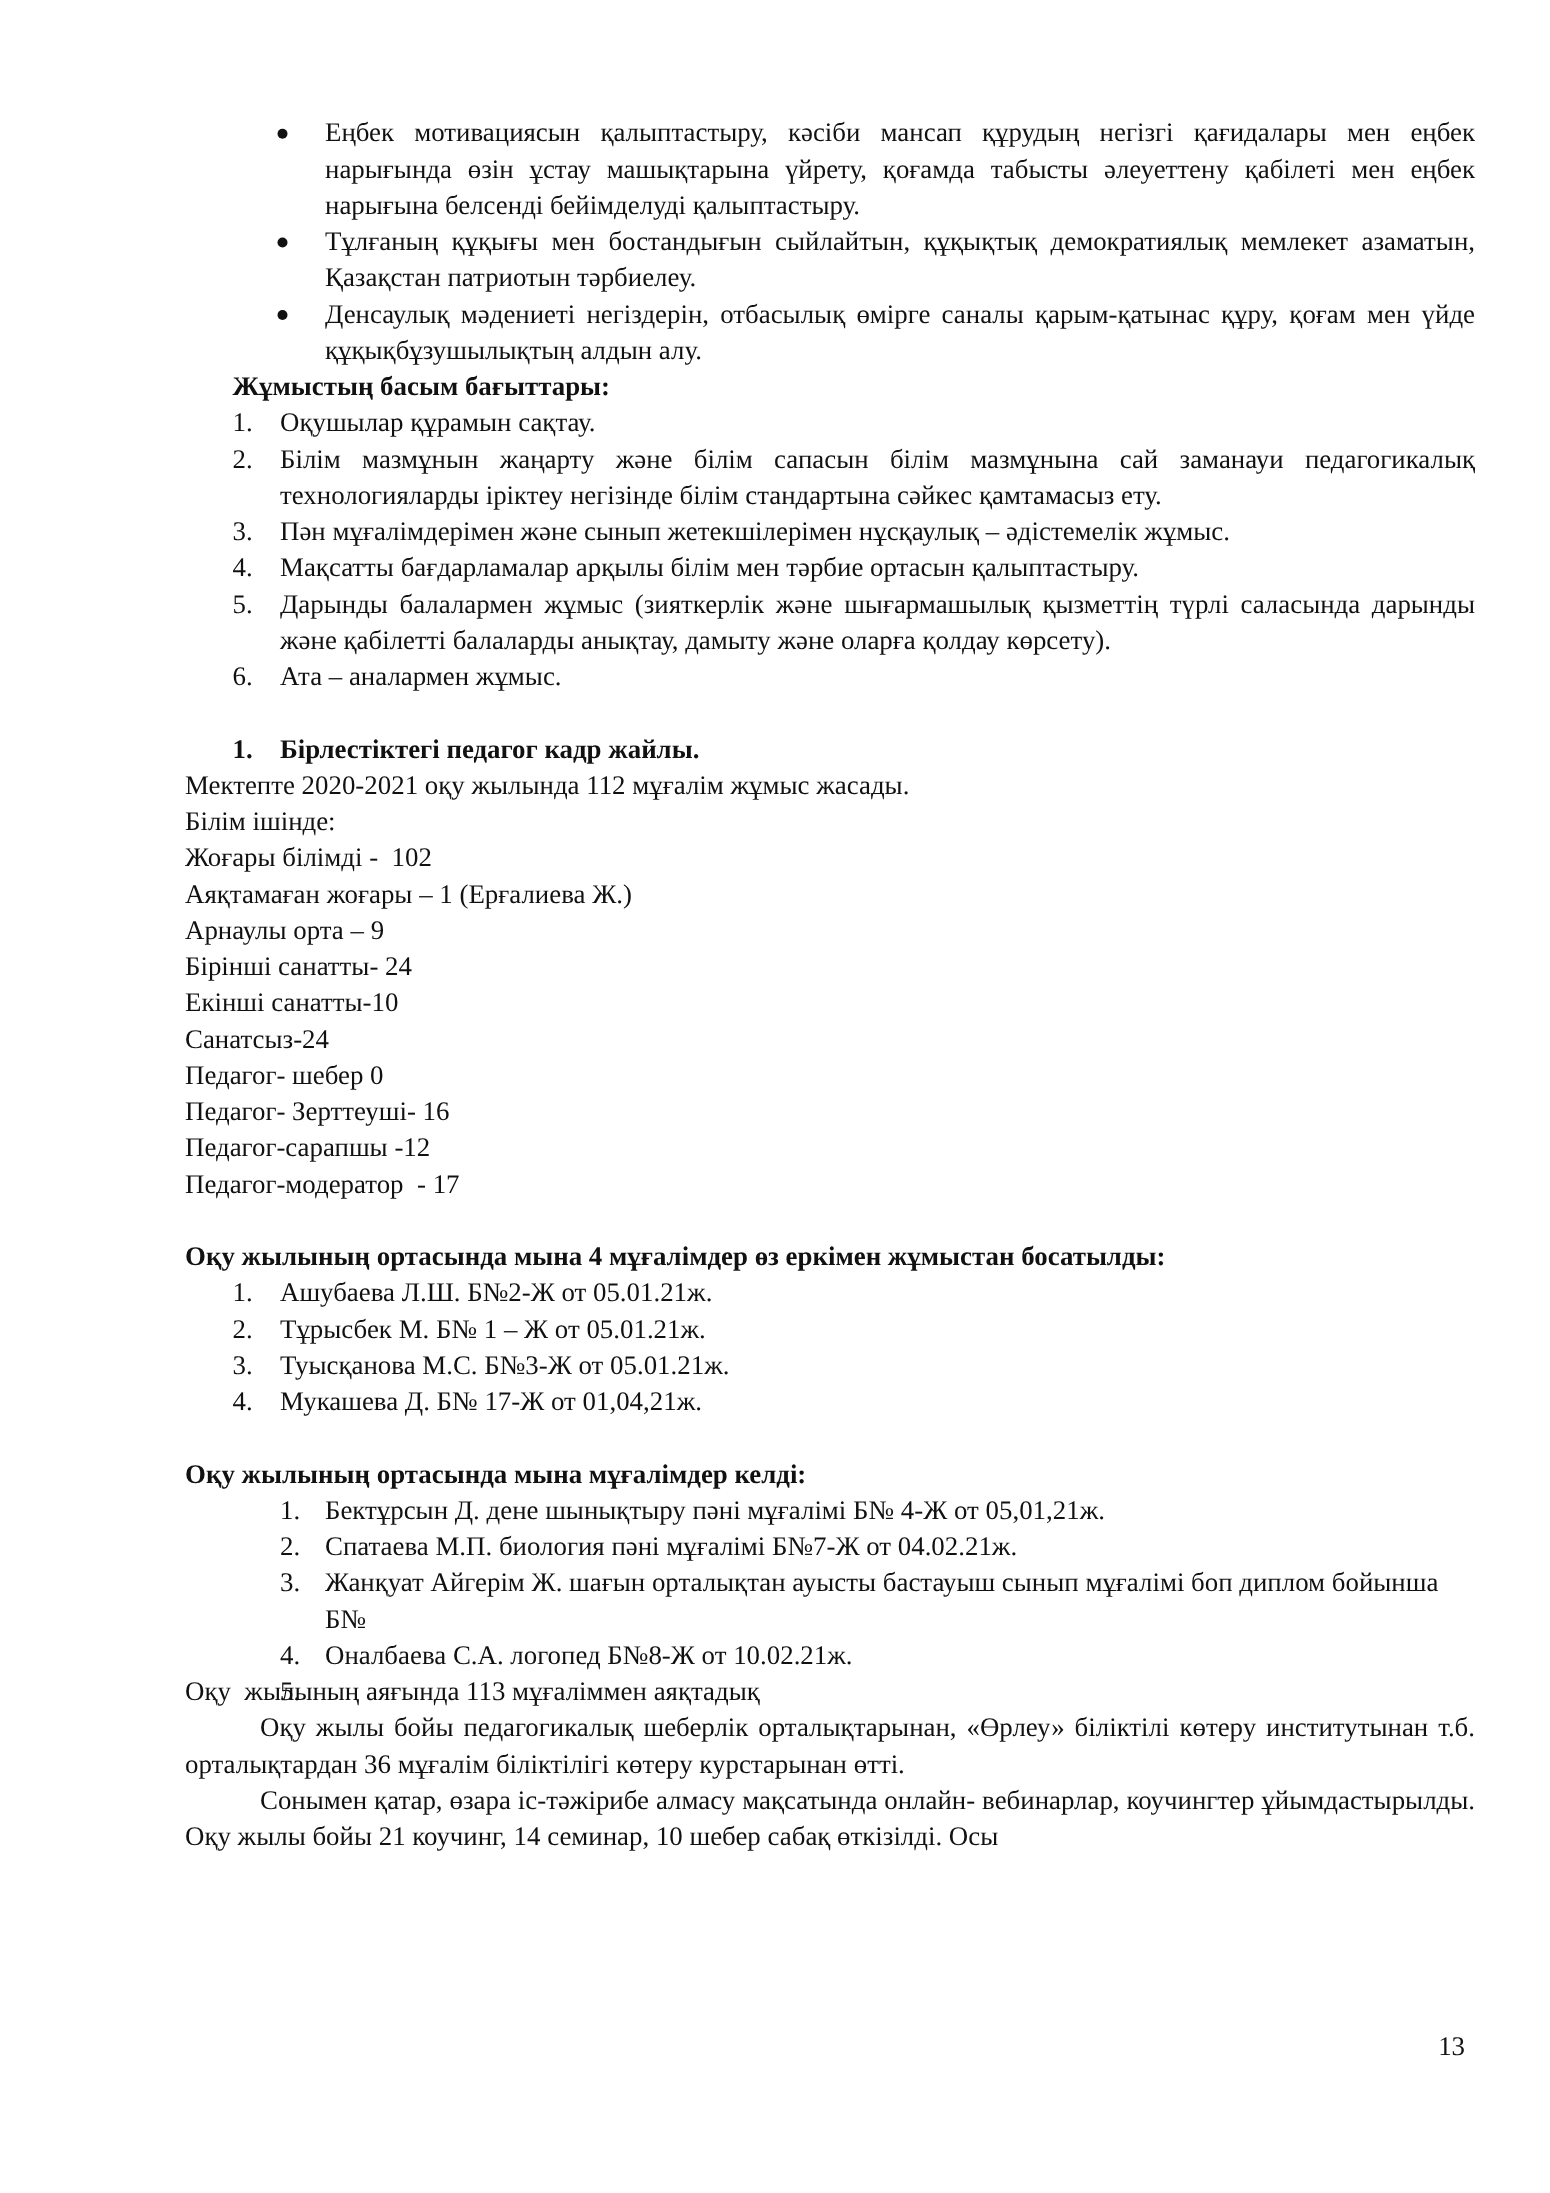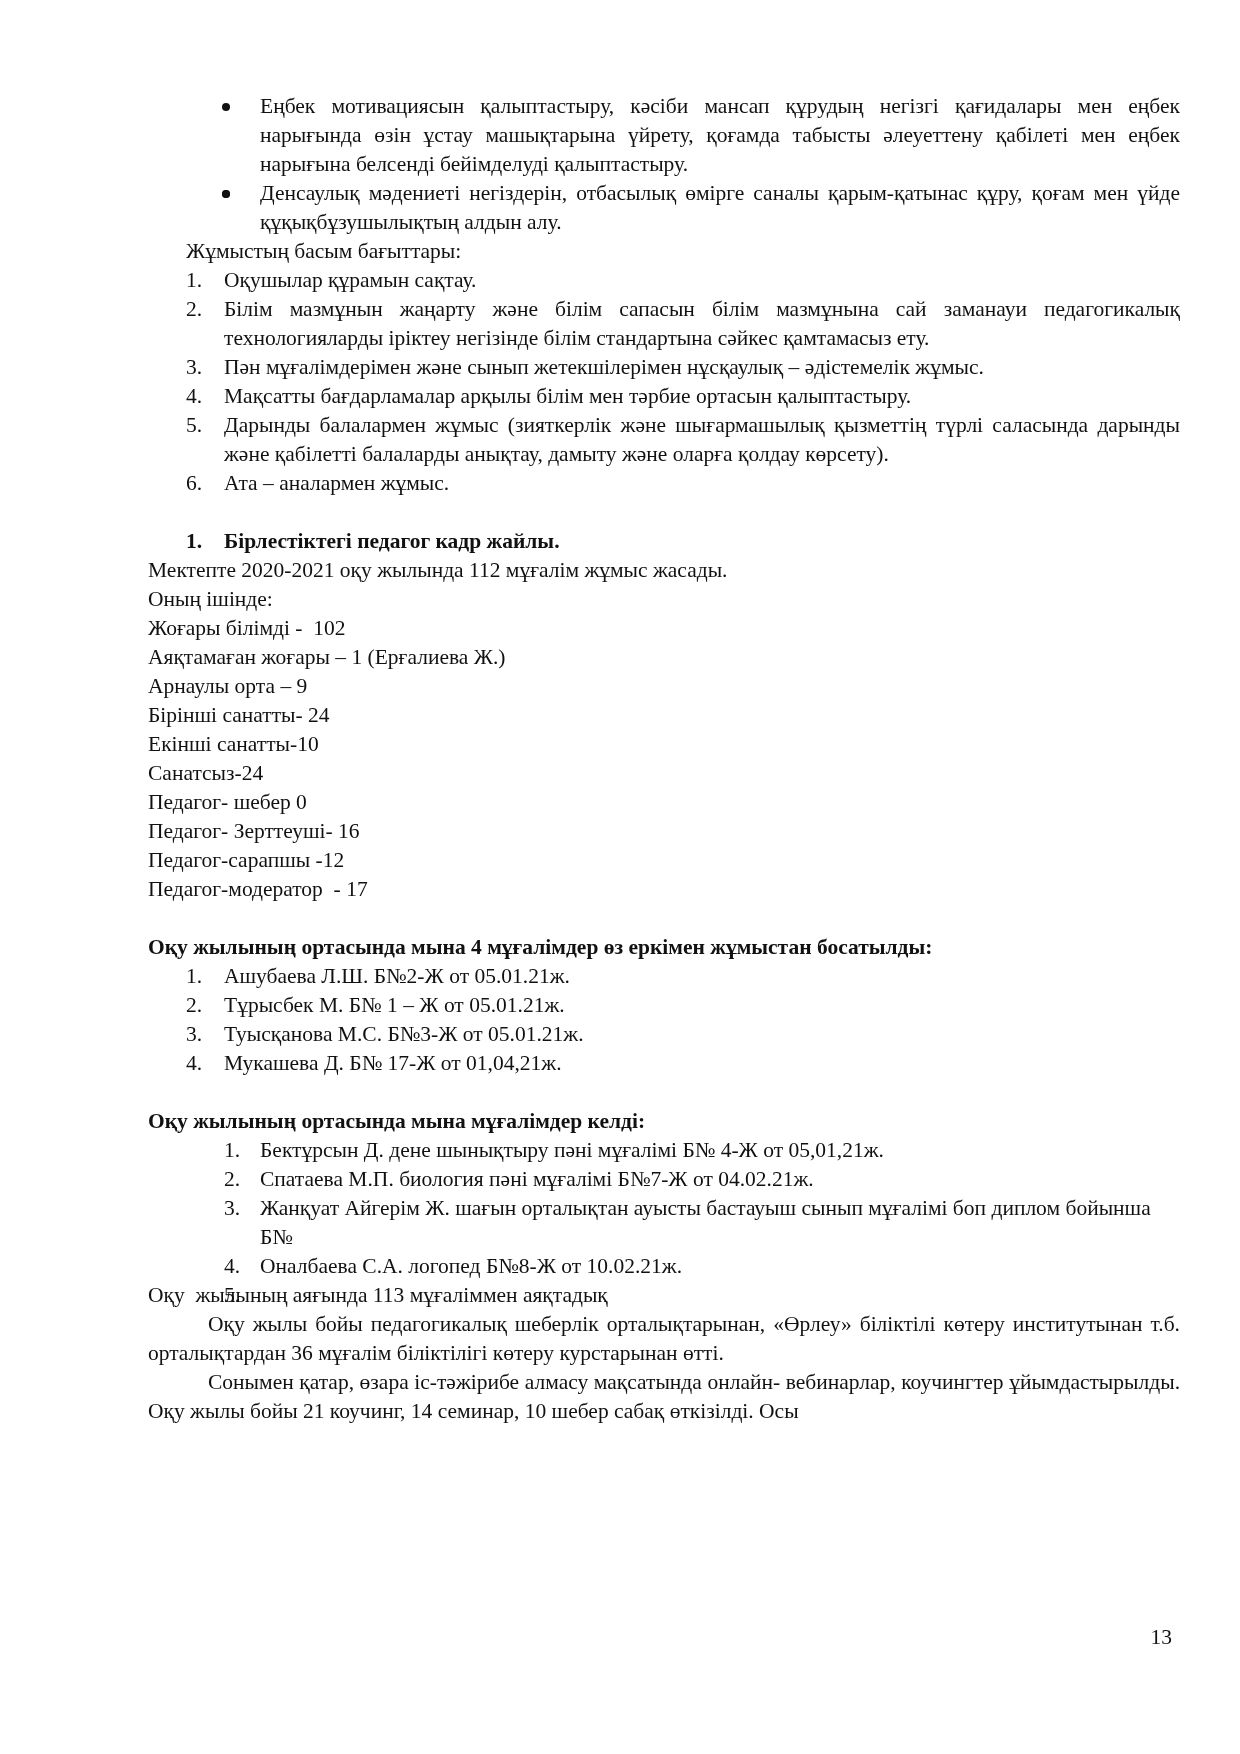--- a/index.html
+++ b/index.html
@@ -5,21 +5,21 @@
   html, body { margin: 0; padding: 0; background: #ffffff; }
   body { width: 1240px; height: 1754px; position: relative; overflow: hidden; }
   .page {
     position: absolute; left: 0; top: 0; width: 1240px; height: 1754px; background: #fff;
     font-family: "Liberation Serif", "DejaVu Serif", serif; font-size: 21.5px; line-height: 29px; color: #111;
   }
   .content { position: absolute; left: 148px; top: 92px; width: 1032px; }
   .bullets { margin: 0; padding: 0; list-style: none; }
   .bullets li { position: relative; padding-left: 112px; text-align: justify; }
   .bullets li .dot { position: absolute; left: 74px; top: 11px; width: 8px; height: 8px; border-radius: 50%; background: #111; }
-  .prio-head { font-weight: normal; margin-left: 38px; }
+  .prio-head { font-weight: bold; margin-left: 38px; }
   .olist { margin: 0; padding: 0; list-style: none; }
   .olist li { position: relative; padding-left: 76px; text-align: justify; }
   .olist li .num { position: absolute; left: 38px; top: 0; }
   .gap { height: 29px; }
   .sec-head { font-weight: bold; position: relative; padding-left: 76px; }
   .sec-head .num { position: absolute; left: 38px; }
   .plain-line { white-space: pre; }
   .bold-line { font-weight: bold; }
   .olist.deep li { padding-left: 112px; }
   .olist.deep li .num { left: 76px; }
@@ -30,40 +30,40 @@
   .page-num { position: absolute; right: 68px; top: 1623px; }
 </style>
 </head>
 <body>
 
 <div class="page">
   <div class="content">
 
     <ul class="bullets">
       <li><span class="dot"></span><span>Еңбек мотивациясын қалыптастыру, кәсіби мансап құрудың негізгі қағидалары мен еңбек нарығында өзін ұстау машықтарына үйрету,  қоғамда табысты әлеуеттену қабілеті мен еңбек нарығына белсенді бейімделуді қалыптастыру.</span></li>
-      <li><span class="dot"></span></li>
+      <li><span class="dot"></span><span>Тұлғаның құқығы мен бостандығын сыйлайтын, құқықтық демократиялық мемлекет азаматын, Қазақстан патриотын тәрбиелеу.</span></li>
       <li><span class="dot"></span><span>Денсаулық мәдениеті негіздерін, отбасылық өмірге саналы қарым-қатынас  құру, қоғам мен үйде құқықбұзушылықтың алдын алу.</span></li>
     </ul>
 
     <div class="prio-head">Жұмыстың басым бағыттары:</div>
     <ul class="olist">
       <li><span class="num">1.</span><span>Оқушылар құрамын сақтау.</span></li>
       <li><span class="num">2.</span><span>Білім мазмұнын жаңарту және білім сапасын білім мазмұнына сай заманауи педагогикалық технологияларды іріктеу негізінде  білім стандартына сәйкес қамтамасыз ету.</span></li>
       <li><span class="num">3.</span><span>Пән мұғалімдерімен және сынып жетекшілерімен нұсқаулық – әдістемелік жұмыс.</span></li>
       <li><span class="num">4.</span><span>Мақсатты бағдарламалар арқылы білім мен тәрбие ортасын қалыптастыру.</span></li>
       <li><span class="num">5.</span><span>Дарынды балалармен жұмыс (зияткерлік және шығармашылық қызметтің түрлі саласында дарынды және қабілетті балаларды анықтау, дамыту және оларға қолдау көрсету).</span></li>
       <li><span class="num">6.</span><span>Ата – аналармен жұмыс.</span></li>
     </ul>
 
     <div class="gap"></div>
 
     <div class="sec-head"><span class="num">1.</span><span>Бірлестіктегі педагог кадр жайлы.</span></div>
     <div>
       <div class="plain-line">Мектепте 2020-2021 оқу жылында 112 мұғалім жұмыс жасады.</div>
-      <div class="plain-line">Оның ішінде:</div>
+      <div class="plain-line">Білім ішінде:</div>
       <div class="plain-line">Жоғары білімді -  102</div>
       <div class="plain-line">Аяқтамаған жоғары – 1 (Ерғалиева Ж.)</div>
       <div class="plain-line">Арнаулы орта – 9</div>
       <div class="plain-line">Бірінші санатты- 24</div>
       <div class="plain-line">Екінші санатты-10</div>
       <div class="plain-line">Санатсыз-24</div>
       <div class="plain-line">Педагог- шебер 0</div>
       <div class="plain-line">Педагог- Зерттеуші- 16</div>
       <div class="plain-line">Педагог-сарапшы -12</div>
       <div class="plain-line">Педагог-модератор  - 17</div>

